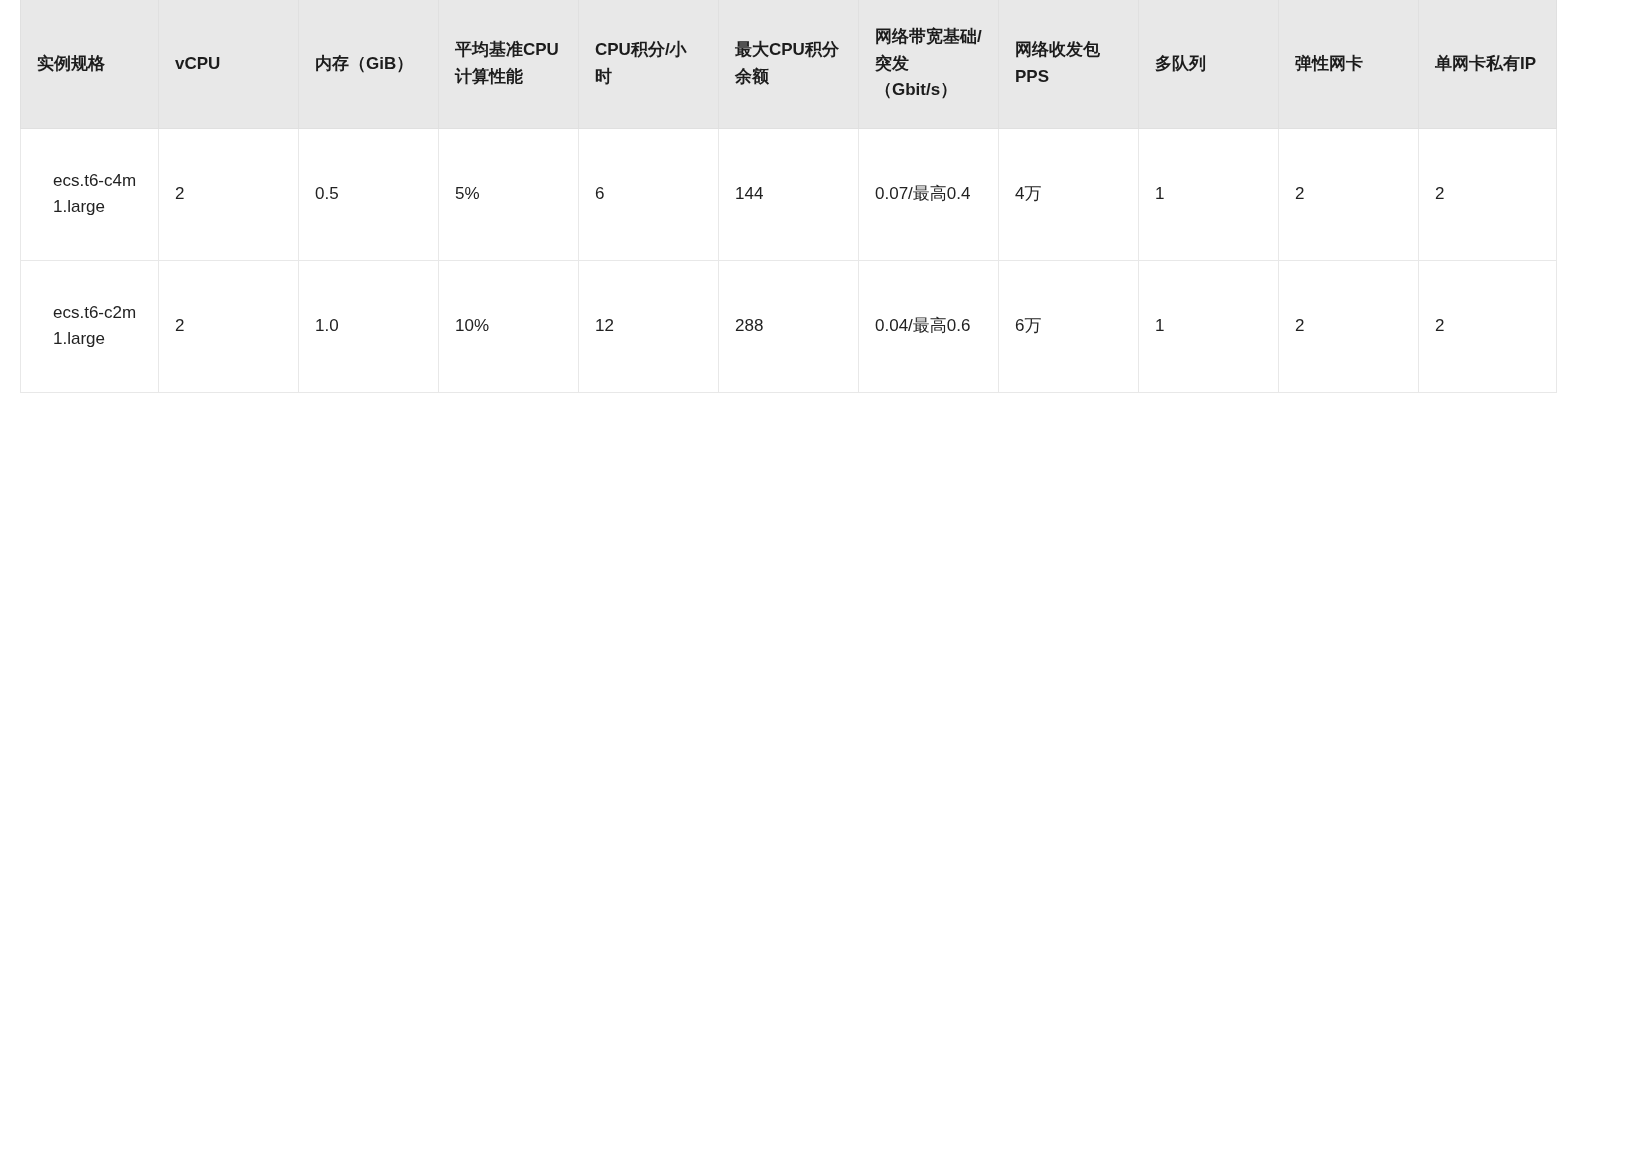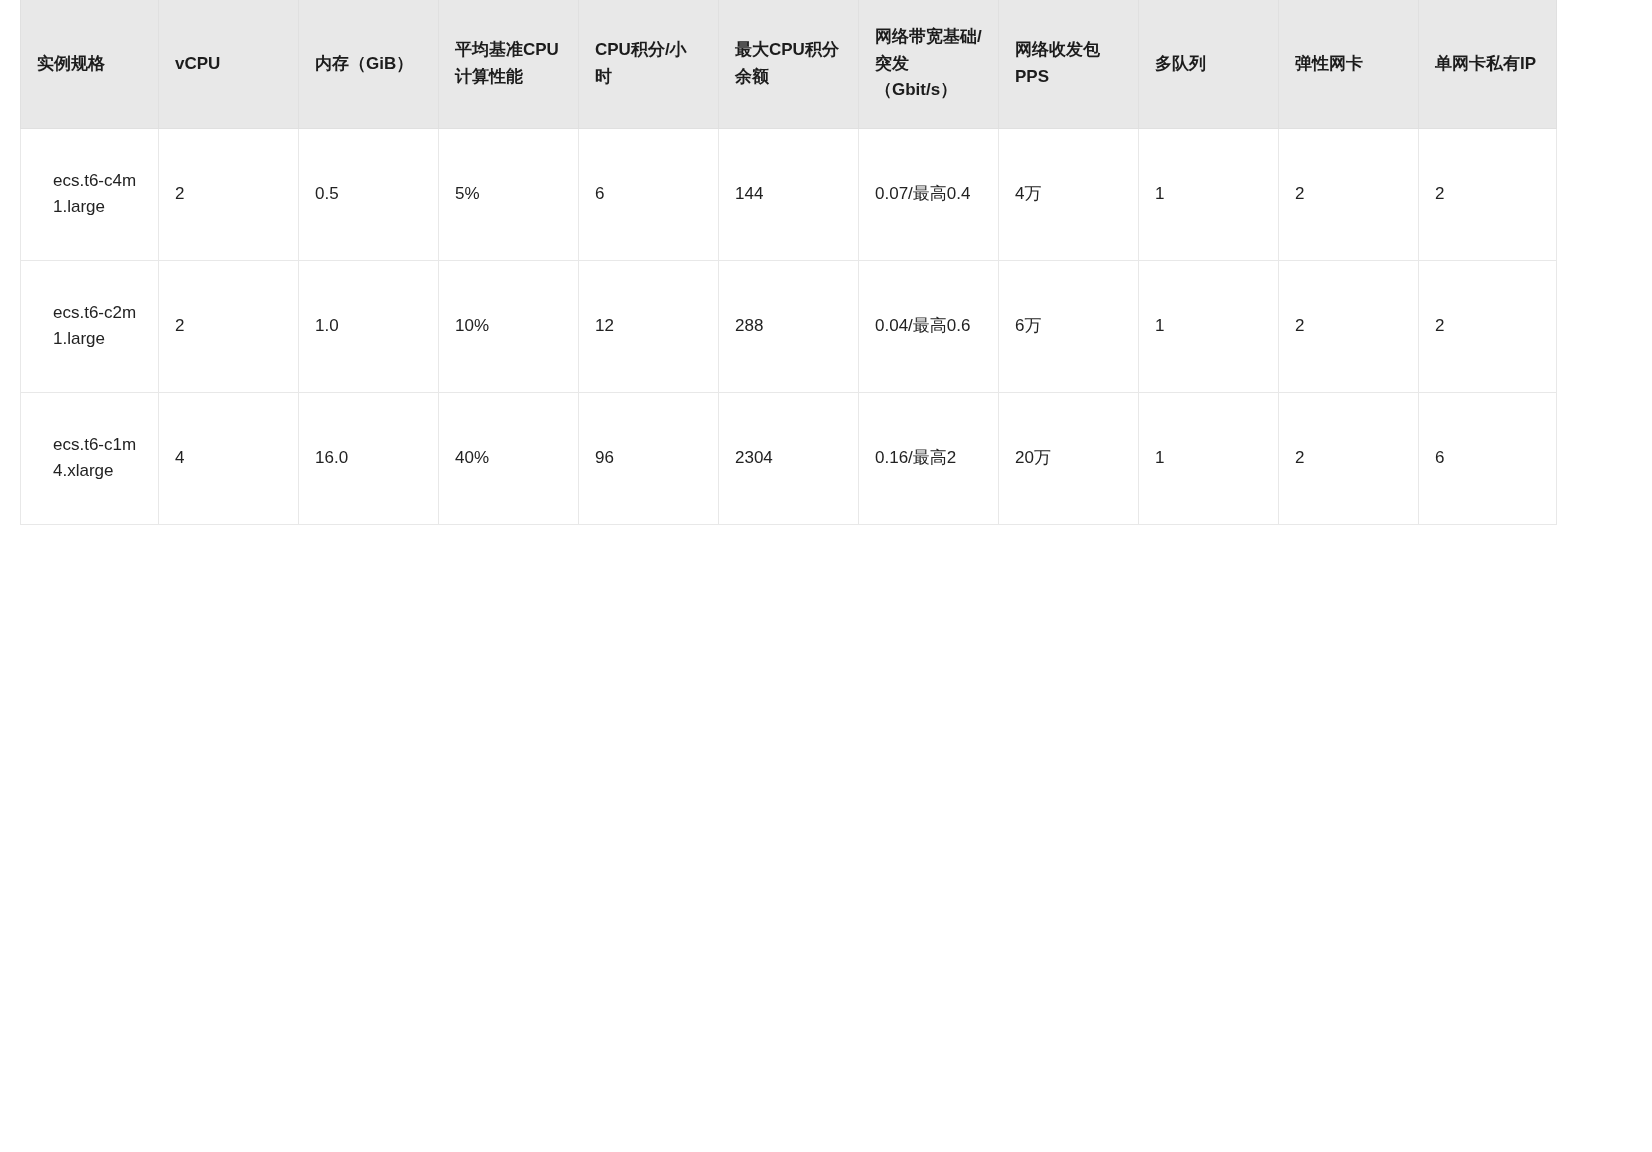--- a/index.html
+++ b/index.html
@@ -119,28 +119,15 @@
         <td>1.0</td>
         <td>10%</td>
         <td>12</td>
         <td>288</td>
         <td>0.04/最高0.6</td>
         <td>6万</td>
         <td>1</td>
         <td>2</td>
         <td>2</td>
       </tr>
-      <tr>
-        <td>ecs.t6-c1m4.xlarge</td>
-        <td>4</td>
-        <td>16.0</td>
-        <td>40%</td>
-        <td>96</td>
-        <td>2304</td>
-        <td>0.16/最高2</td>
-        <td>20万</td>
-        <td>1</td>
-        <td>2</td>
-        <td>6</td>
-      </tr>
     </tbody>
   </table>
 </div>
 
 </body></html>

